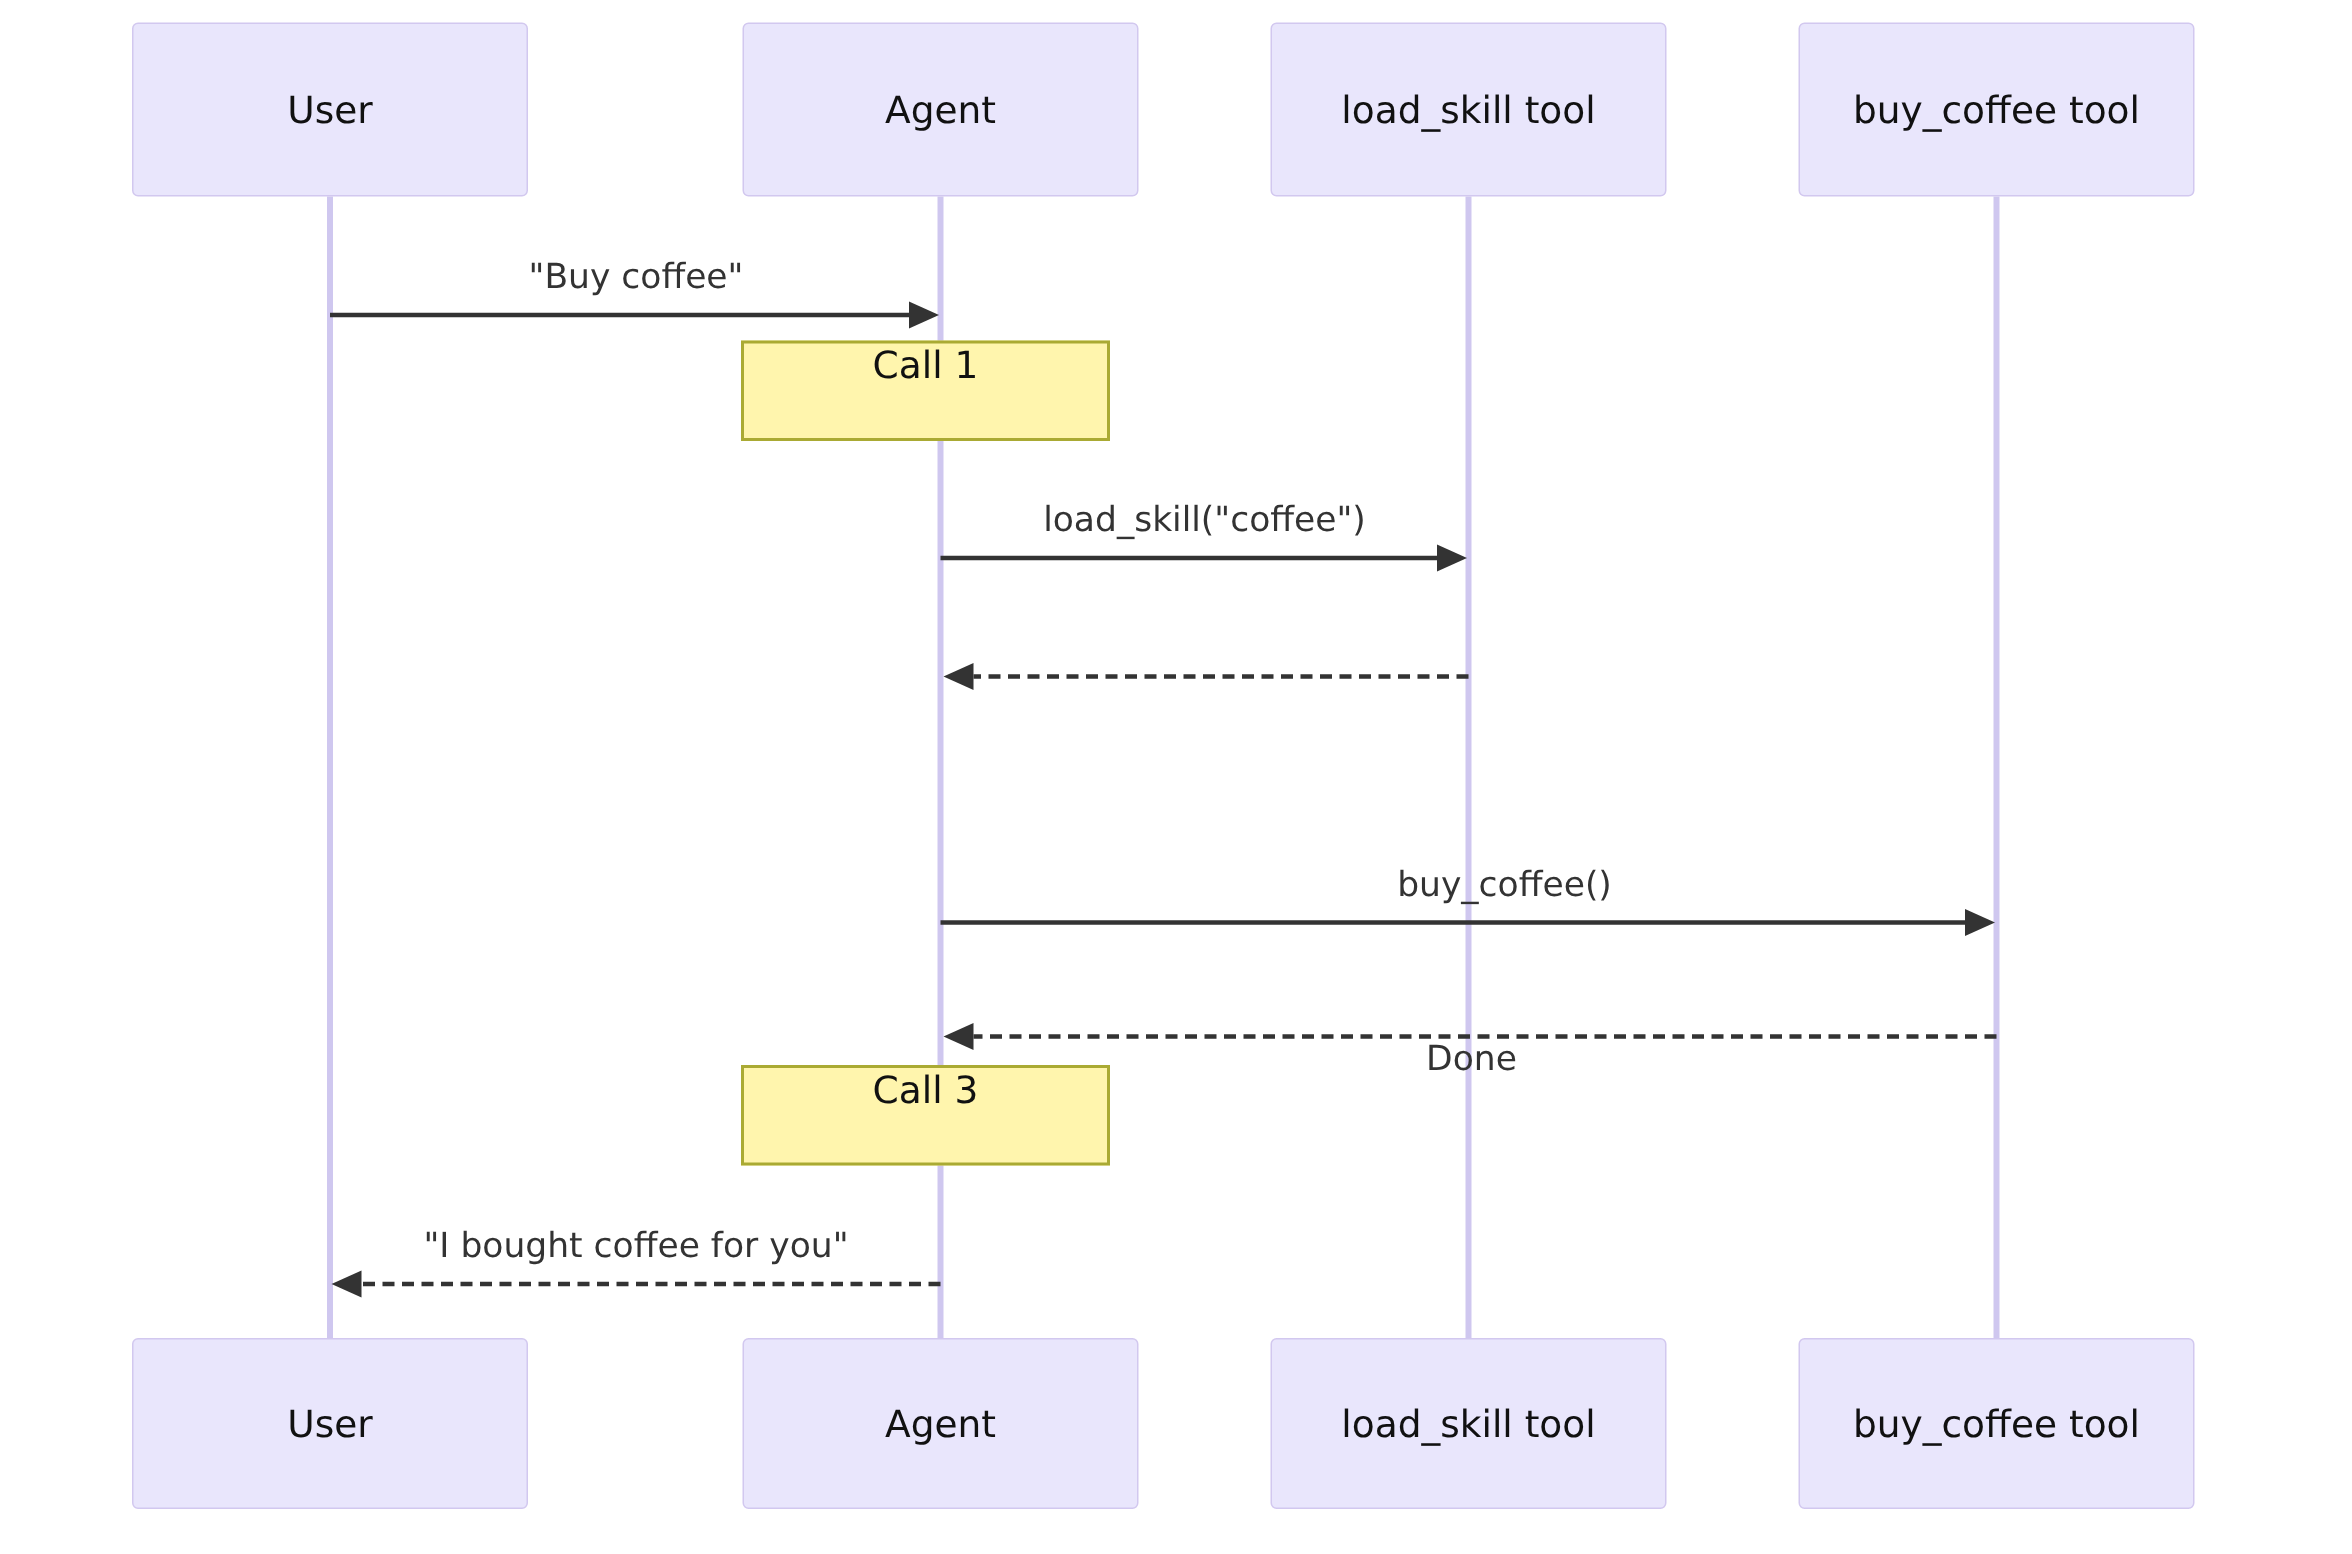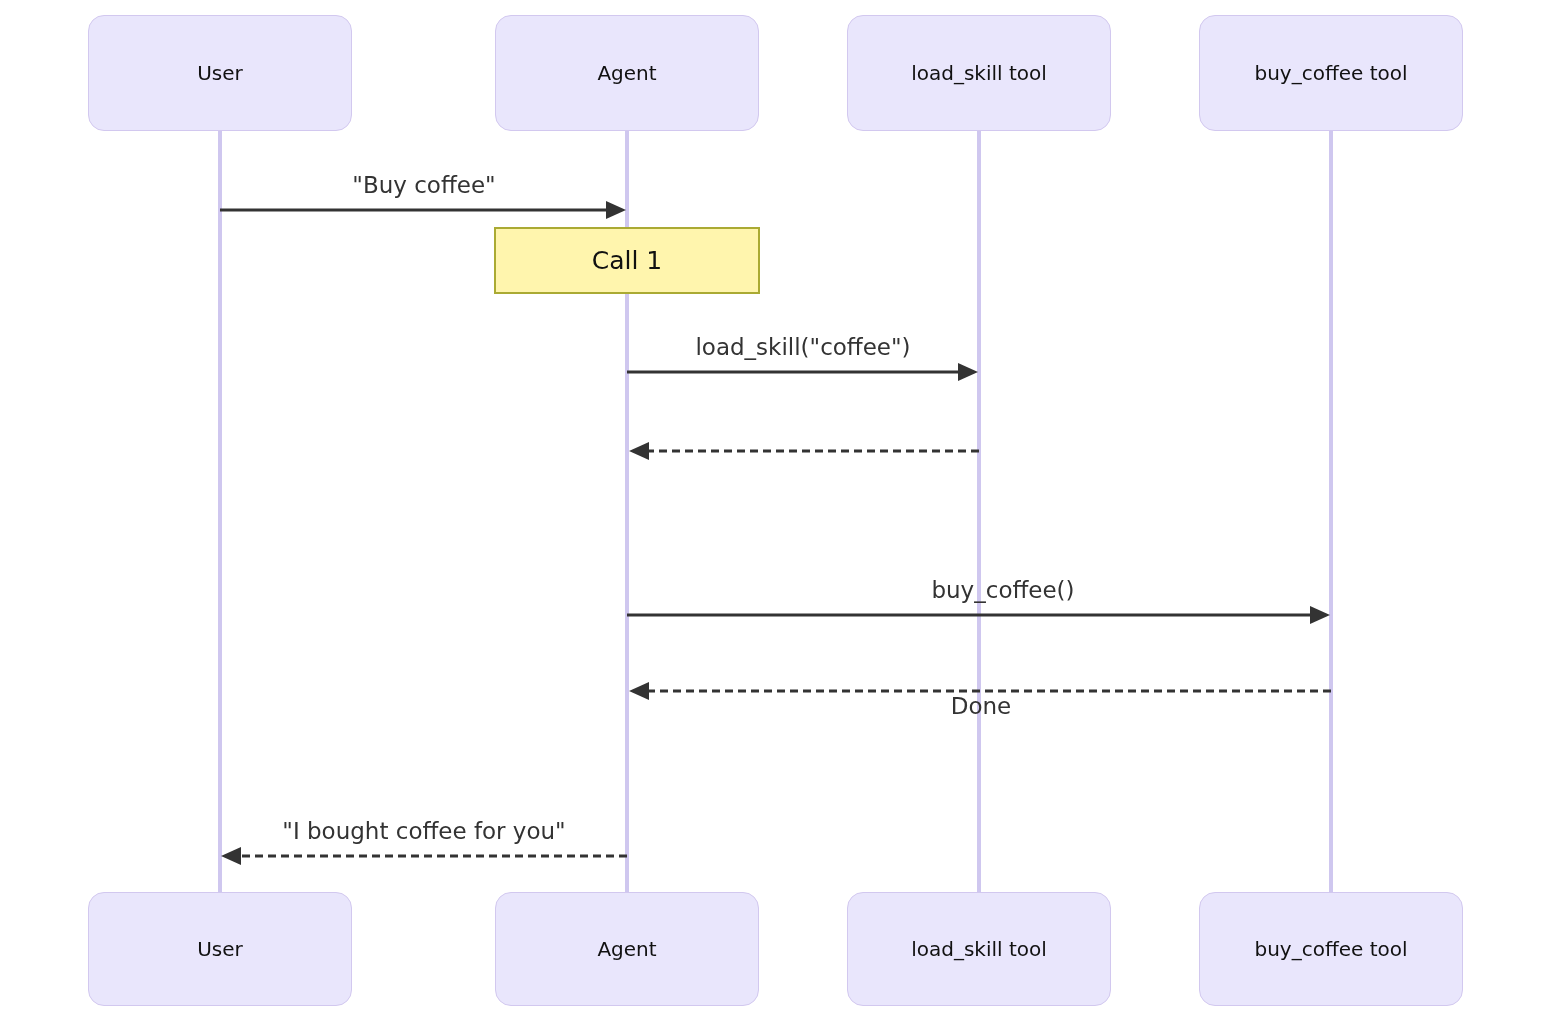--- a/index.html
+++ b/index.html
@@ -38,38 +38,38 @@
     fill: var(--arrow, #333333);
     stroke: none;
   }
   .actor-box {
     position: absolute;
     width: 264px;
     height: 116px;
     box-sizing: border-box;
     background: var(--actor-fill, #e9e6fc);
     border: 1.5px solid var(--actor-border, #d2c8ef);
-    border-radius: 16px;
+    border-radius: 4px;
     display: flex;
     align-items: center;
     justify-content: center;
-    font-size: 20px;
+    font-size: 25px;
     color: var(--actor-text, #111111);
     white-space: nowrap;
   }
   .note-box {
     position: absolute;
     left: 494px;
-    width: 266px;
+    width: 246px;
     height: 67px;
     box-sizing: border-box;
     background: var(--note-fill, #fff5ad);
     border: 2px solid var(--note-border, #aaaa33);
     display: flex;
-    align-items: center;
+    align-items: flex-start;
     justify-content: center;
     font-size: 25px;
     color: var(--note-text, #111111);
   }
   .msg-label {
     position: absolute;
     transform: translateX(-50%);
     font-size: 23px;
     line-height: 30px;
     color: var(--message-text, #333333);
@@ -135,14 +135,17 @@
 
   <div class="msg-label" style="left:424px; top:170px;">"Buy coffee"</div>
   <div class="msg-label" style="left:803px; top:332px;">load_skill("coffee")</div>
   <div class="msg-label" style="left:979px; top:575px;margin-left:24px;">buy_coffee()</div>
   <div class="msg-label" style="left:981px; top:691px;">Done</div>
   <div class="msg-label" style="left:424px; top:816px;">"I bought coffee for you"</div>
 
   <div class="note-box" style="top:227px;">
       <span>Call 1</span>
     </div>
+  <div class="note-box" style="top:710px;">
+      <span>Call 3</span>
+    </div>
 
 </div>
 
 </body></html>

